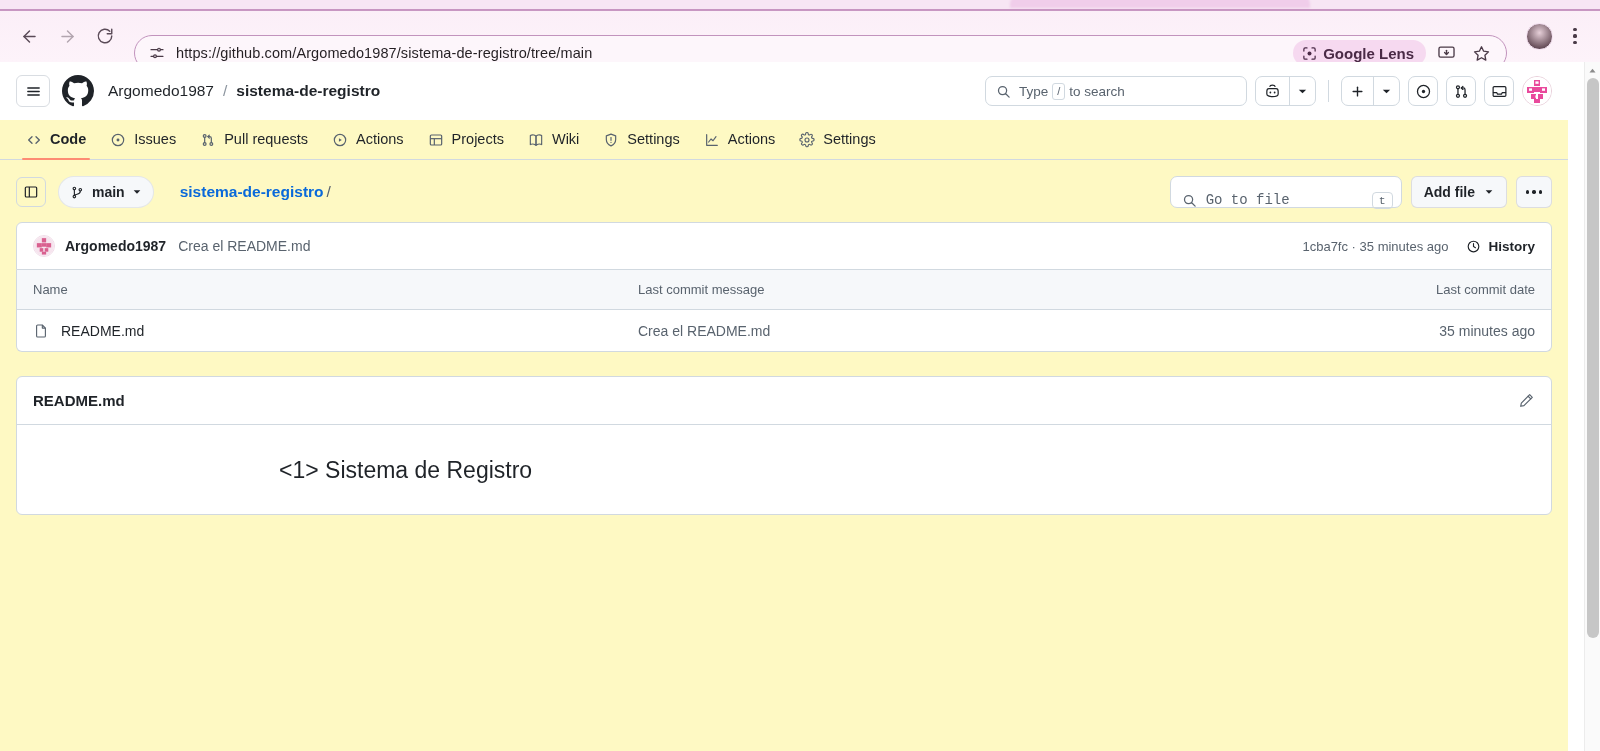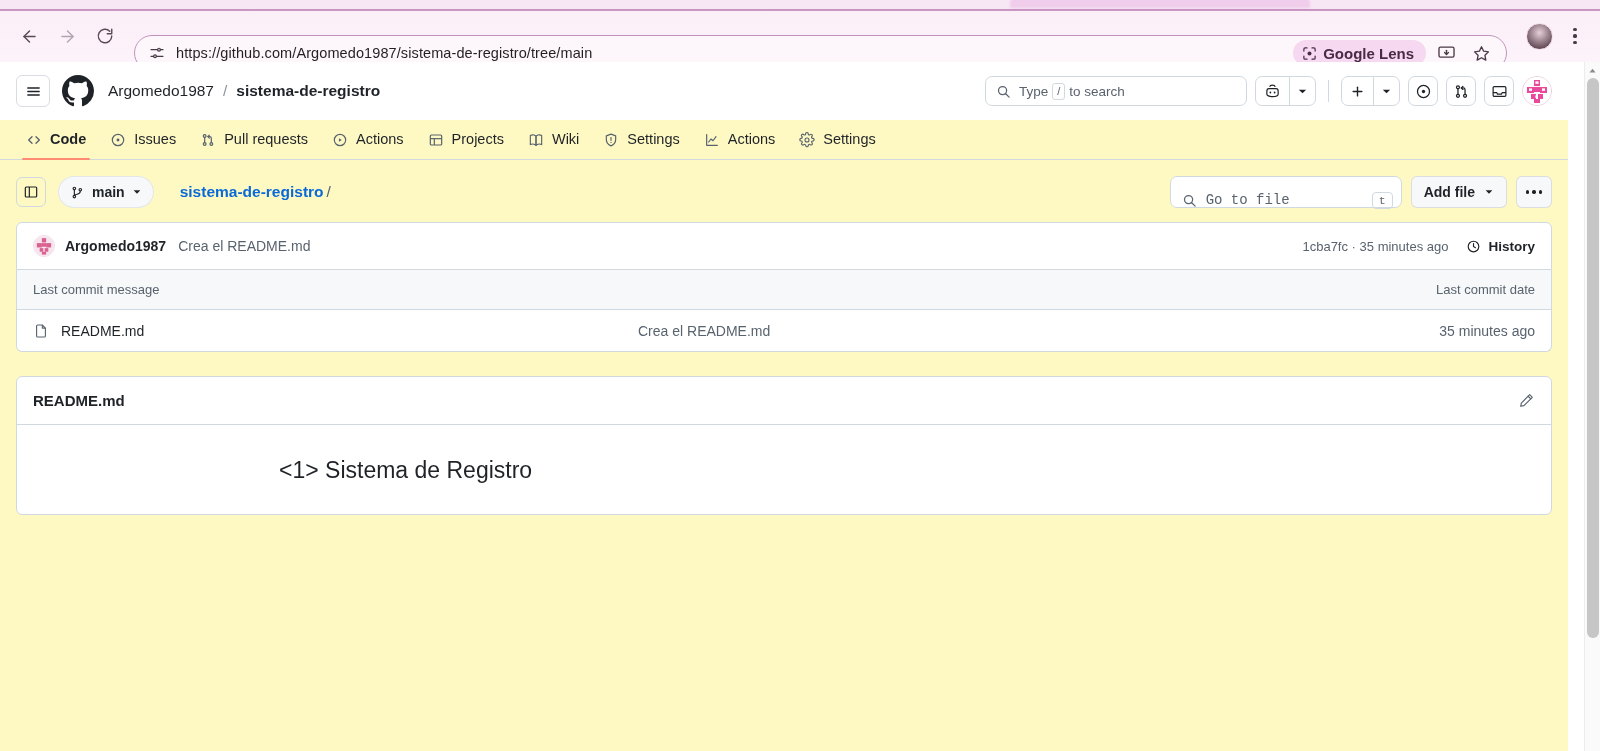--- a/index.html
+++ b/index.html
@@ -682,20 +682,21 @@
               <circle cx="12" cy="12" r="8.5"></circle>
               <path d="M12 7.2V12l3.1 1.9"></path>
             </svg>
         <span>History</span>
       </span>
     </div>
   </div>
 
   <div id="file-table">
     <div class="ftable-head">
+      <div class="col-name">Name</div>
       <div class="col-msg">Last commit message</div>
       <div class="col-date">Last commit date</div>
     </div>
     <div class="ftable-row">
       <div class="col-name">
         <span class="file-icon">
           <svg width="16" height="16" viewBox="0 0 24 24" fill="none" stroke="currentColor" stroke-width="1.7" stroke-linejoin="round">
                 <path d="M14 3H7a1.6 1.6 0 0 0-1.6 1.6v14.8A1.6 1.6 0 0 0 7 21h10a1.6 1.6 0 0 0 1.6-1.6V7.6z"></path>
                 <path d="M14 3v4.6h4.6"></path>
               </svg>

